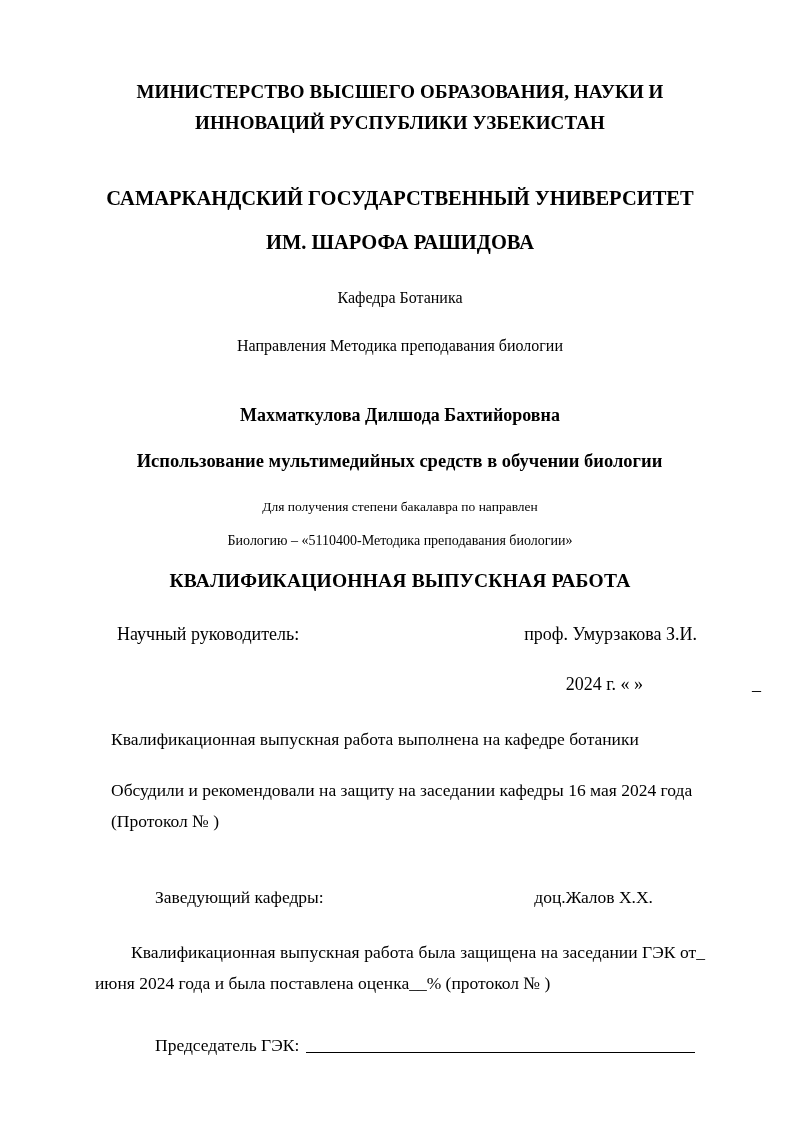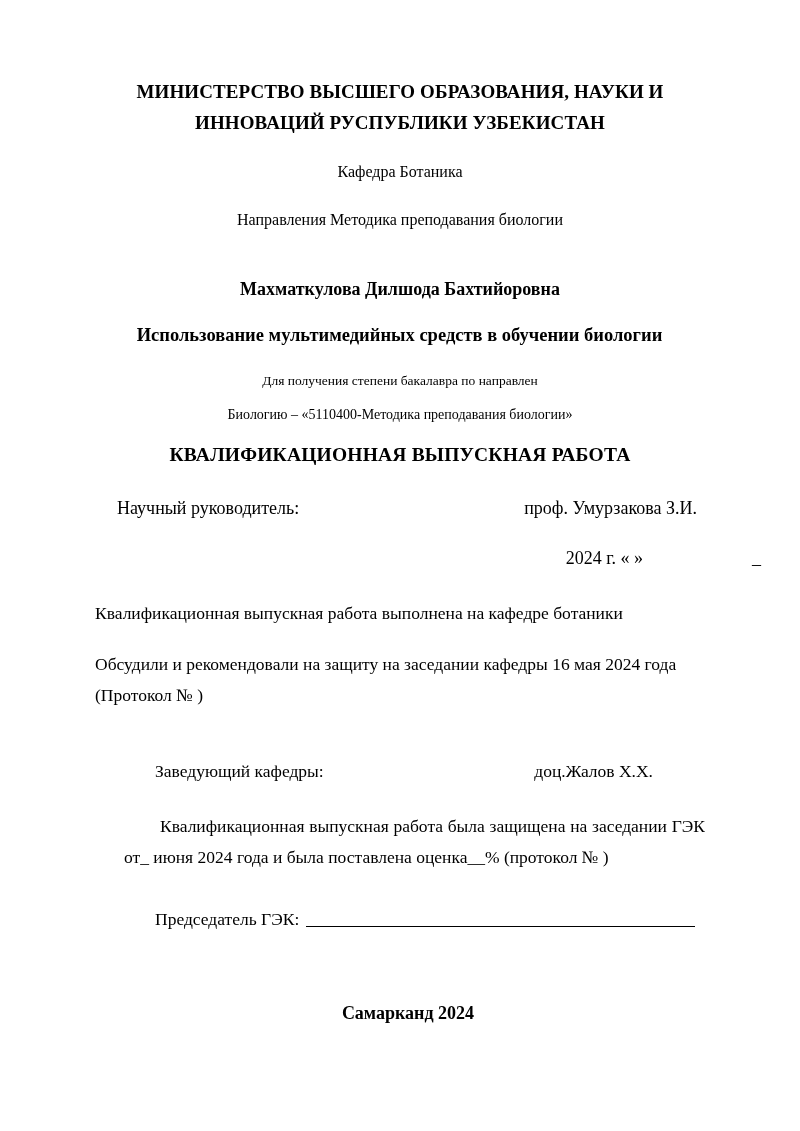--- a/index.html
+++ b/index.html
@@ -23,22 +23,22 @@
     top: 0;
     width: 610px;
   }
 
   
   .line {
     margin: 0;
     padding: 0;
   }
   .center   { text-align: center; }
-  .justify  { text-align: justify; text-justify: inter-word; margin-left: 29px; }
-  .left     { text-align: left; }
+  .justify  { text-align: justify; text-justify: inter-word; }
+  .left     { text-align: left; margin-left: 16px; }
 
   
   .ministry {
     font-size: 19px;
     font-weight: bold;
     line-height: 31px;
     letter-spacing: 0.1px;
     margin-top: 76px;
   }
 
@@ -185,20 +185,24 @@
 <body>
 
 <div class="page">
   <div class="content">
 
     <div class="ministry">
       <p class="line center">МИНИСТЕРСТВО ВЫСШЕГО ОБРАЗОВАНИЯ, НАУКИ И</p>
       <p class="line center">ИННОВАЦИЙ РУСПУБЛИКИ УЗБЕКИСТАН</p>
     </div>
 
+    <div class="university">
+      <p class="line center">САМАРКАНДСКИЙ ГОСУДАРСТВЕННЫЙ УНИВЕРСИТЕТ</p>
+      <p class="line center">ИМ. ШАРОФА РАШИДОВА</p>
+    </div>
 
     <p class="line center department">Кафедра Ботаника</p>
 
     <p class="line center direction">Направления Методика преподавания биологии</p>
 
     <p class="line center author">Махматкулова Дилшода Бахтийоровна</p>
 
     <p class="line center thesis-title">Использование мультимедийных средств в обучении биологии</p>
 
     <p class="line center degree-1">Для получения степени бакалавра по направлен</p>

